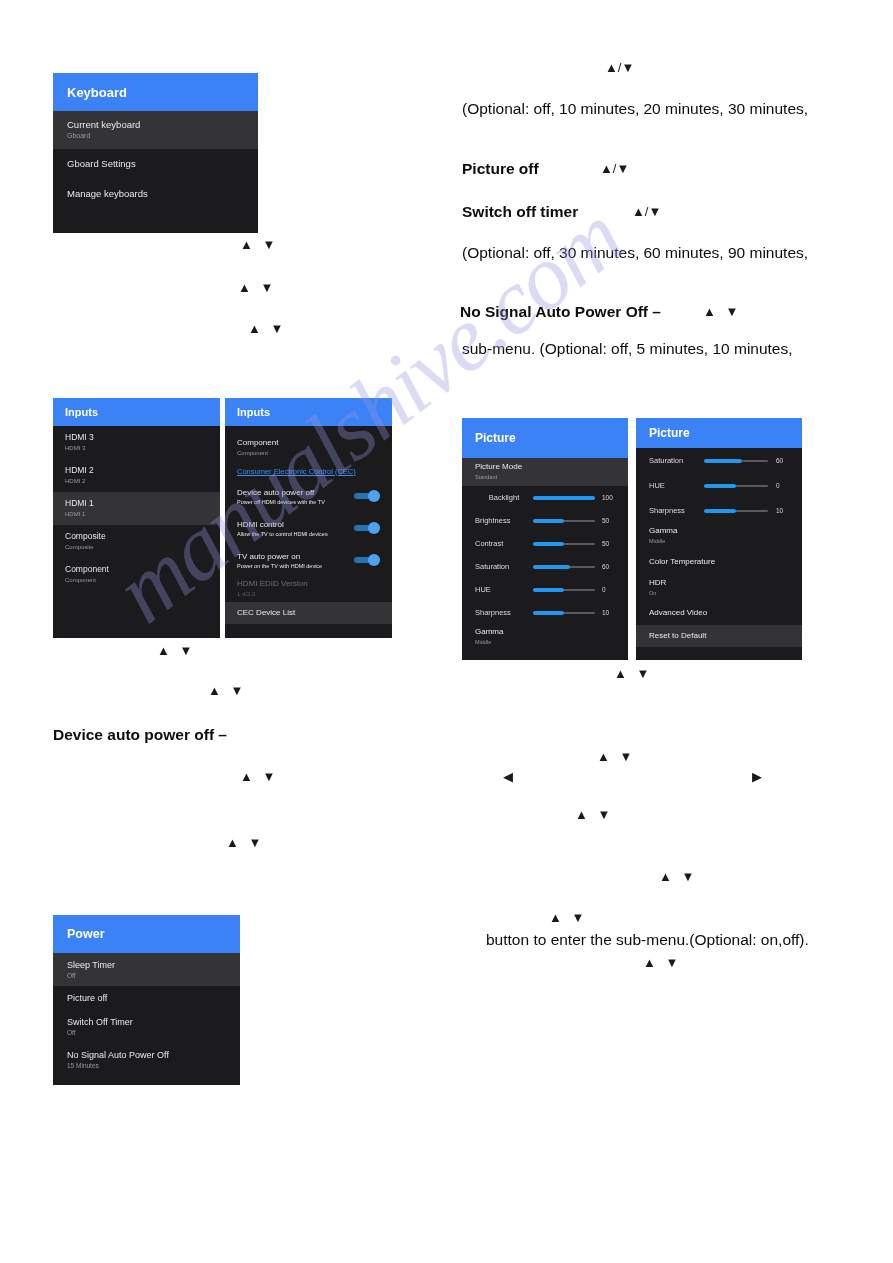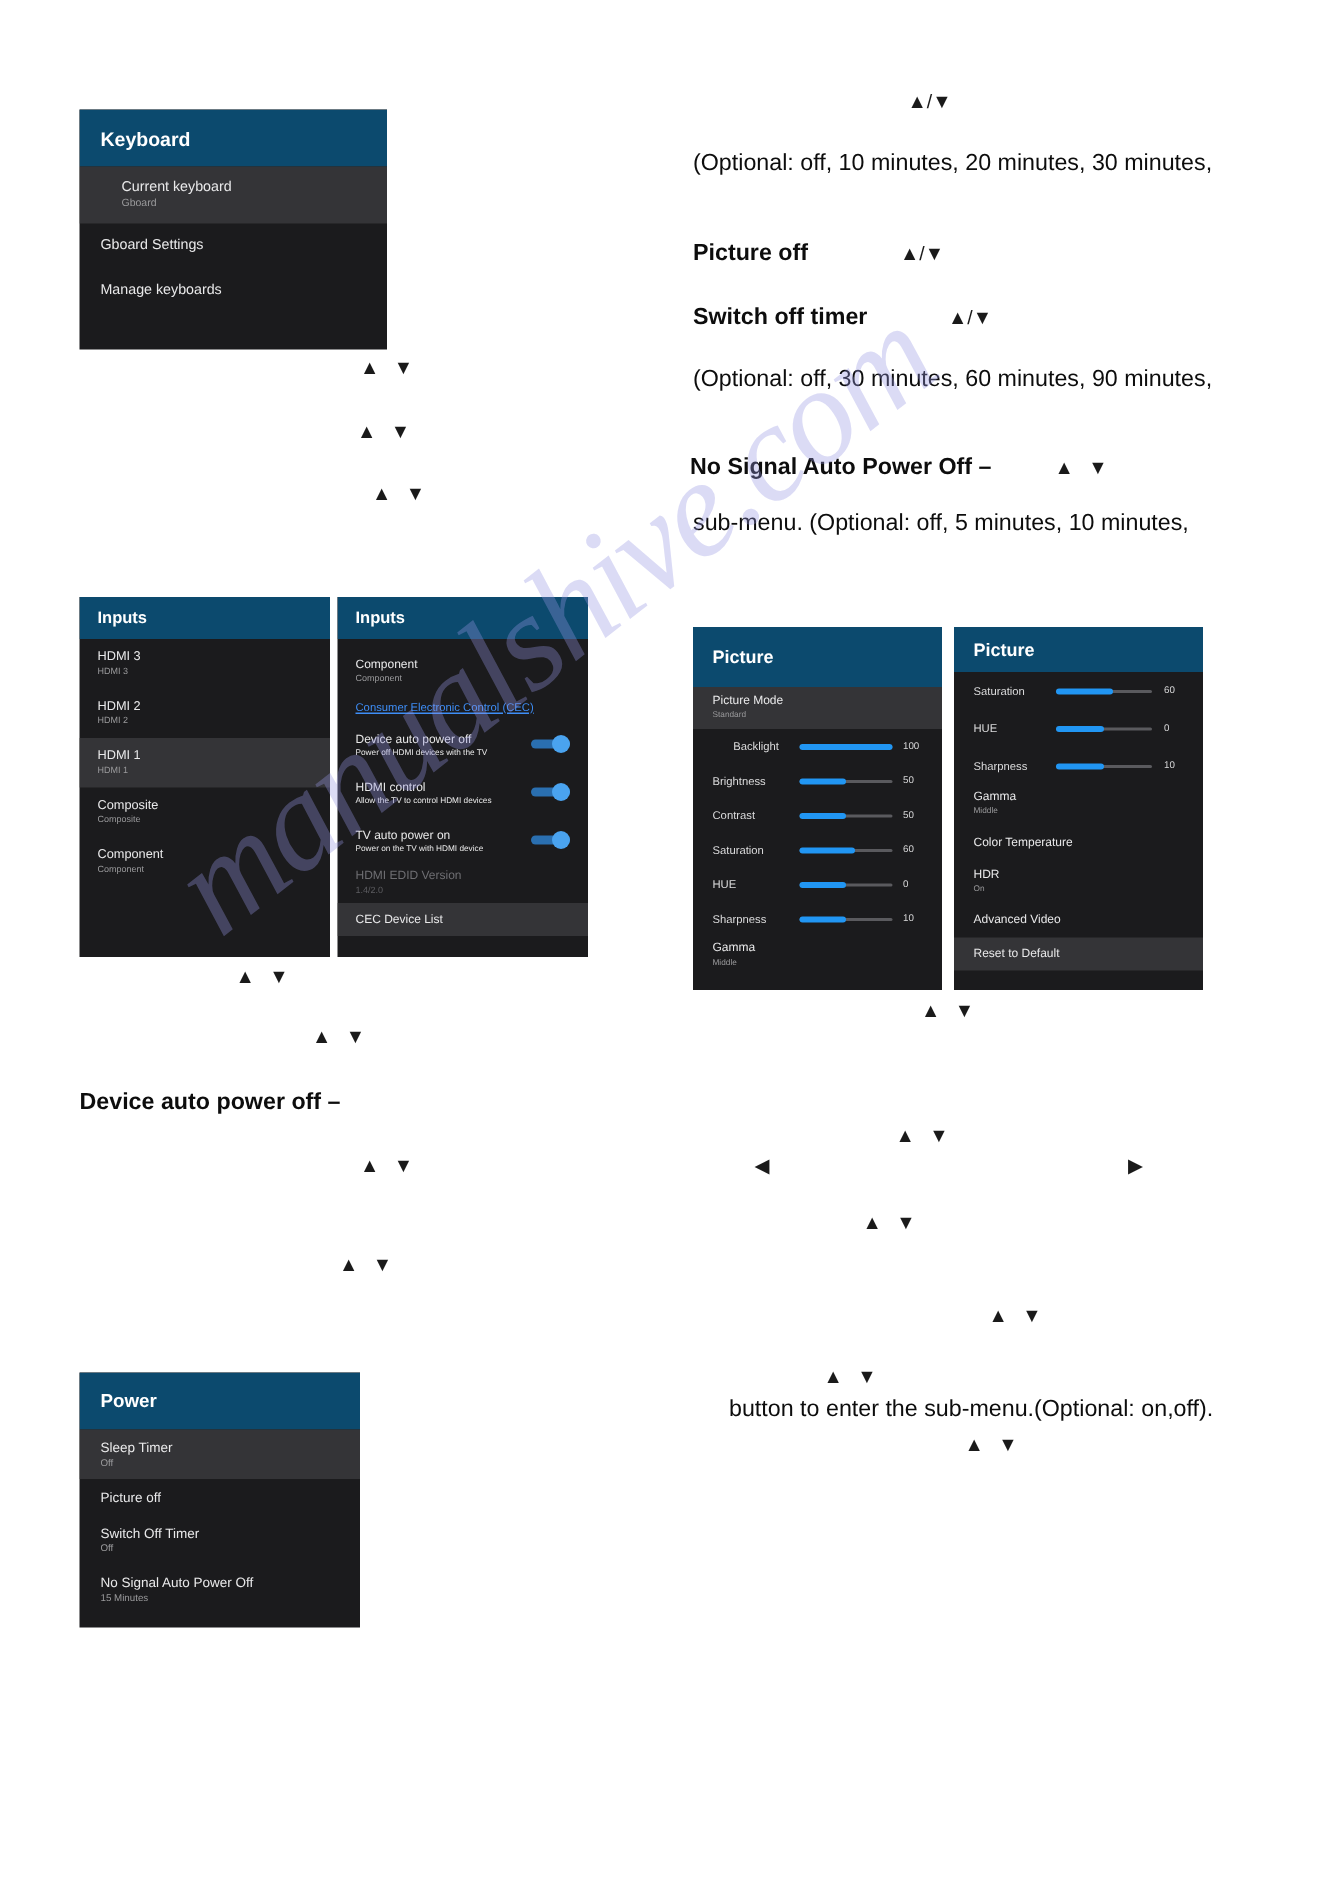--- a/index.html
+++ b/index.html
@@ -31,21 +31,21 @@
   
   .panel{
     position:absolute;
     background:#1b1b1d;
     color:#e8e8e8;
     overflow:hidden;
     z-index:2;
     box-sizing:border-box;
   }
   .panel-header{
-    background:#0c4a6e;
+    background:#3b82f6;
     font-weight:bold;
     color:#ffffff;
     display:flex;align-items:center;
   }
   .row{
     display:flex;flex-direction:column;justify-content:center;
     box-sizing:border-box;
   }
   .row.sel{background:#343437;}
   .row .r-title{color:#e9e9ea;line-height:1.12;}
@@ -98,21 +98,21 @@
 <body>
 
 <div class="page">
 
   <div class="watermark">manualshive.com</div>
 
   <div class="panel" style="left:53px;top:73px;width:205px;height:160px;">
     <div class="panel-header" style="height:38px;padding-left:14px;font-size:13px;">
       <span>Keyboard</span>
     </div>
-    <div class="row sel" style="height:38px;padding-left:28px;">
+    <div class="row sel" style="height:38px;padding-left:14px;">
       <div class="r-title" style="font-size:9.5px;">Current keyboard</div>
       <div class="r-sub" style="font-size:7px;margin-top:2px;">Gboard</div>
     </div>
     <div class="row" style="height:30px;padding-left:14px;">
       <div class="r-title" style="font-size:9.5px;">Gboard Settings</div>
     </div>
     <div class="row" style="height:30px;padding-left:14px;">
       <div class="r-title" style="font-size:9.5px;">Manage keyboards</div>
     </div>
   </div>

